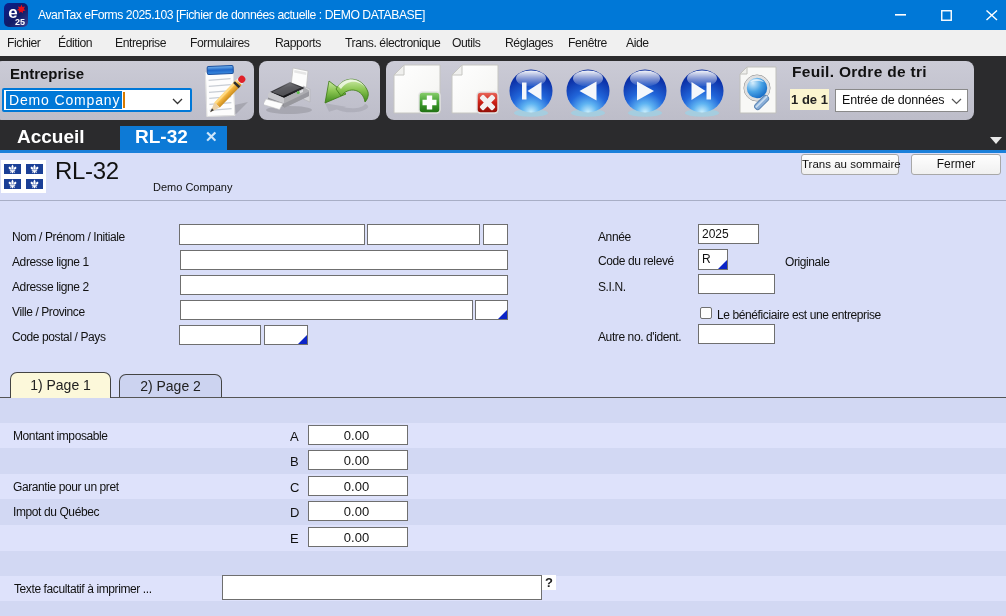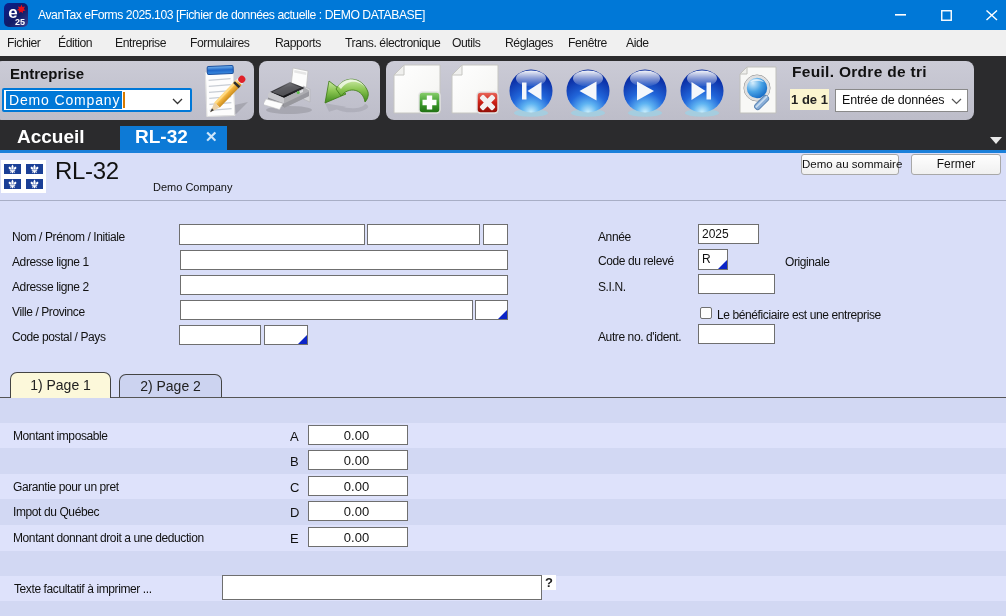--- a/index.html
+++ b/index.html
@@ -355,21 +355,21 @@
         <path d="M-1.5,1.8 C-2.2,2.6 -2.4,3.4 -2.2,4.2 C-1.6,3.8 -1.1,3 -0.9,2.4 Z"></path>
         <path d="M1.5,1.8 C2.2,2.6 2.4,3.4 2.2,4.2 C1.6,3.8 1.1,3 0.9,2.4 Z"></path>
       </g>
       <use href="#fl1" x="22" y="0"></use>
       <use href="#fl1" x="0" y="15"></use>
       <use href="#fl1" x="22" y="15"></use>
     </g>
   </svg>
   <div id="rl32big">RL-32</div>
   <div id="hdrsub">Demo Company</div>
-  <div class="hbtn" id="btnSommaire">Demo au sommaire</div>
+  <div class="hbtn" id="btnSommaire">Trans au sommaire</div>
   <div class="hbtn" id="btnFermer">Fermer</div>
   <div id="hdrline"></div>
 
   <div class="flabel" style="left:12px;top:77px">Nom / Prénom / Initiale</div>
   <div class="flabel" style="left:12px;top:102px">Adresse ligne 1</div>
   <div class="flabel" style="left:12px;top:127px">Adresse ligne 2</div>
   <div class="flabel" style="left:12px;top:152px">Ville / Province</div>
   <div class="flabel" style="left:12px;top:177px">Code postal / Pays</div>
 
   <div class="fbox" style="left:179px;top:71px;width:186px;height:21px"></div>
@@ -411,20 +411,19 @@
   <div class="mbox" style="top:297px">0.00</div>
 
   <div class="flabel" style="left:13px;top:327px">Garantie pour un pret</div>
   <div class="mlet" style="top:327px">C</div>
   <div class="mbox" style="top:323px">0.00</div>
 
   <div class="flabel" style="left:13px;top:352px">Impot du Québec</div>
   <div class="mlet" style="top:352px">D</div>
   <div class="mbox" style="top:348px">0.00</div>
 
-  <div class="flabel" style="left:13px;top:378px">Montant donnant droit a une deduction</div>
   <div class="mlet" style="top:378px">E</div>
   <div class="mbox" style="top:374px">0.00</div>
 
   <div class="flabel" style="left:14px;top:429px">Texte facultatif à imprimer ...</div>
   <div class="fbox" style="left:222px;top:422px;width:320px;height:25px"></div>
   <div class="abs" style="left:542px;top:422px;width:14px;height:15px;background:#fff;font-size:13px;font-weight:bold;color:#222;text-align:center;line-height:15px">?</div>
 </div>
 
 </body></html>

